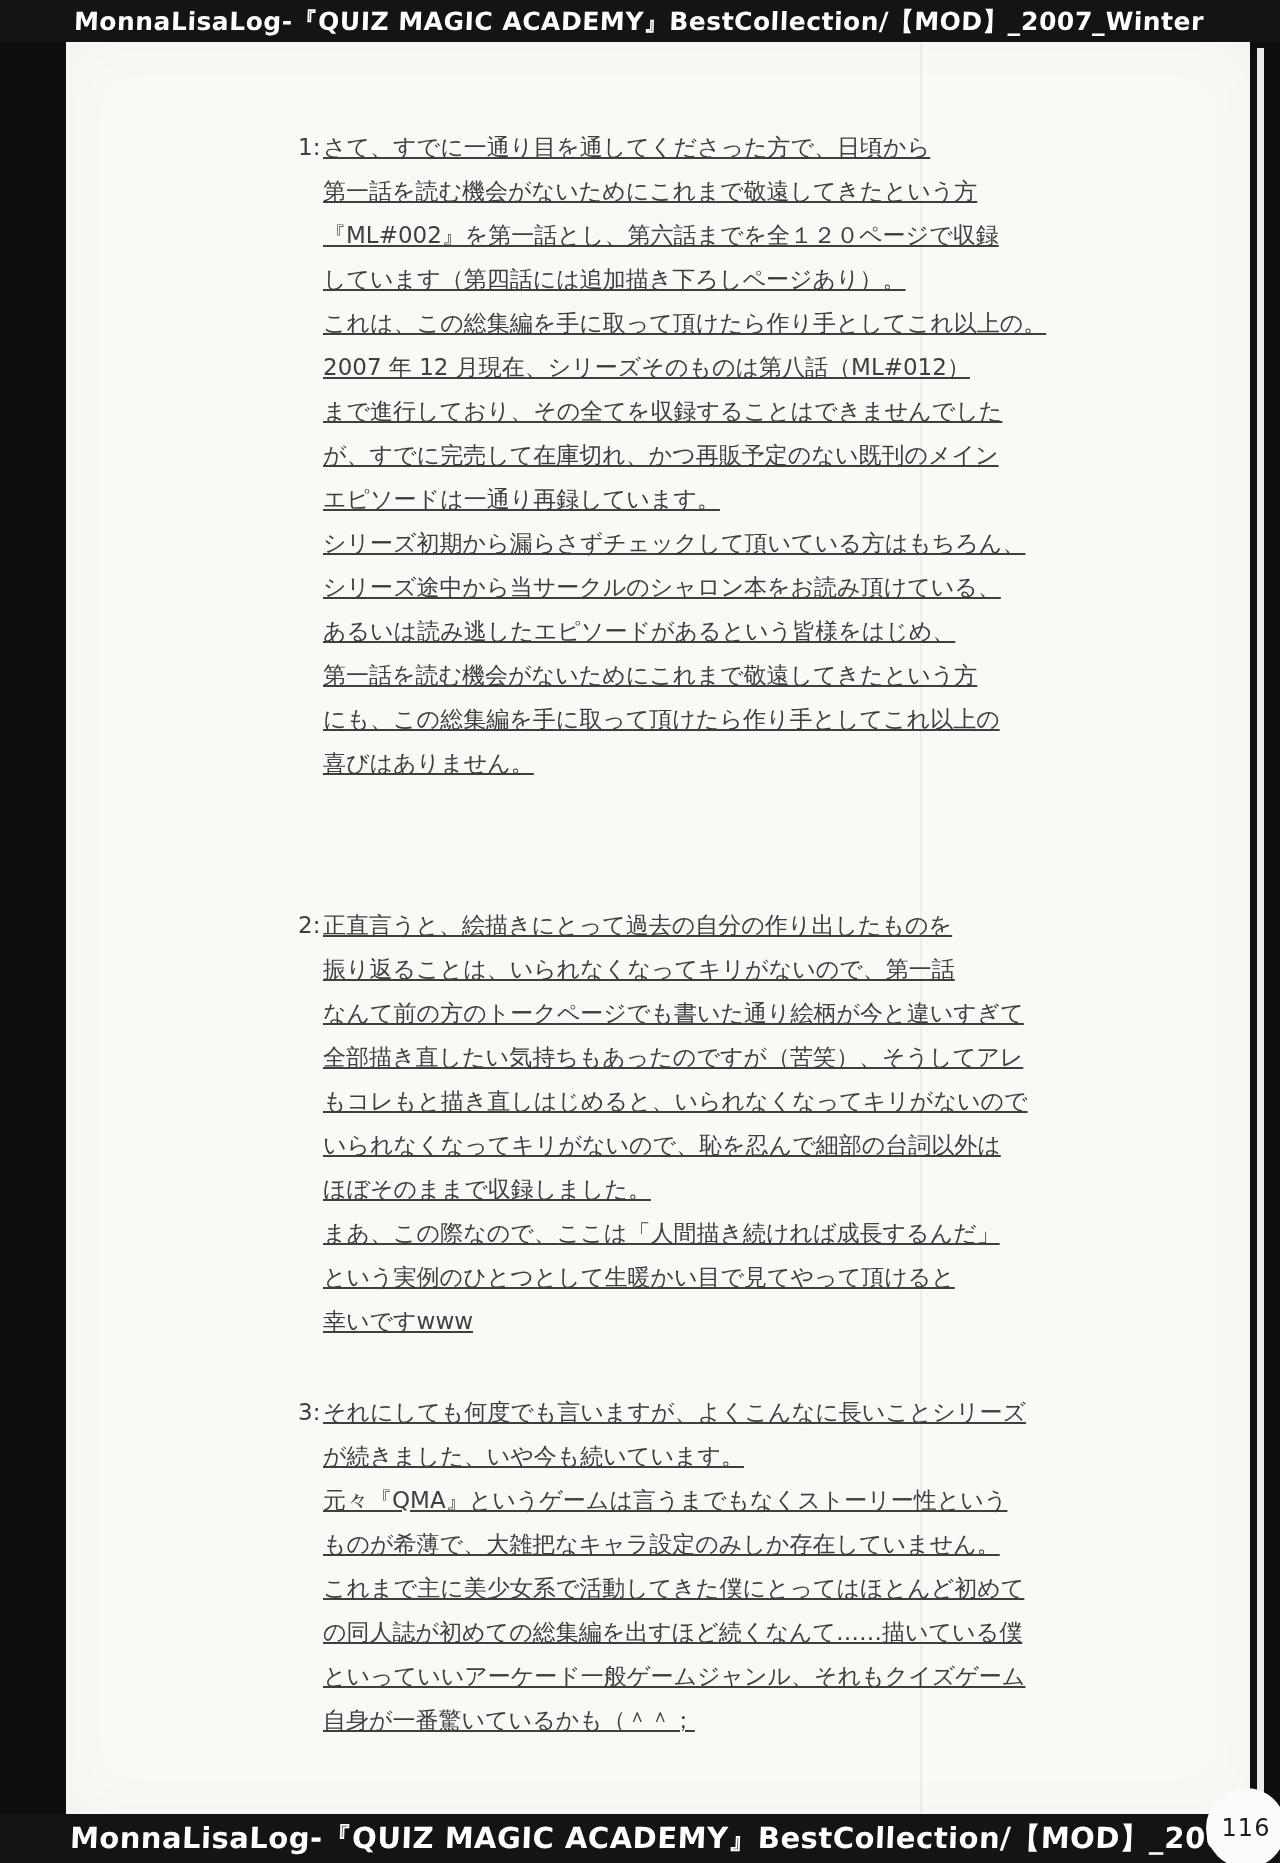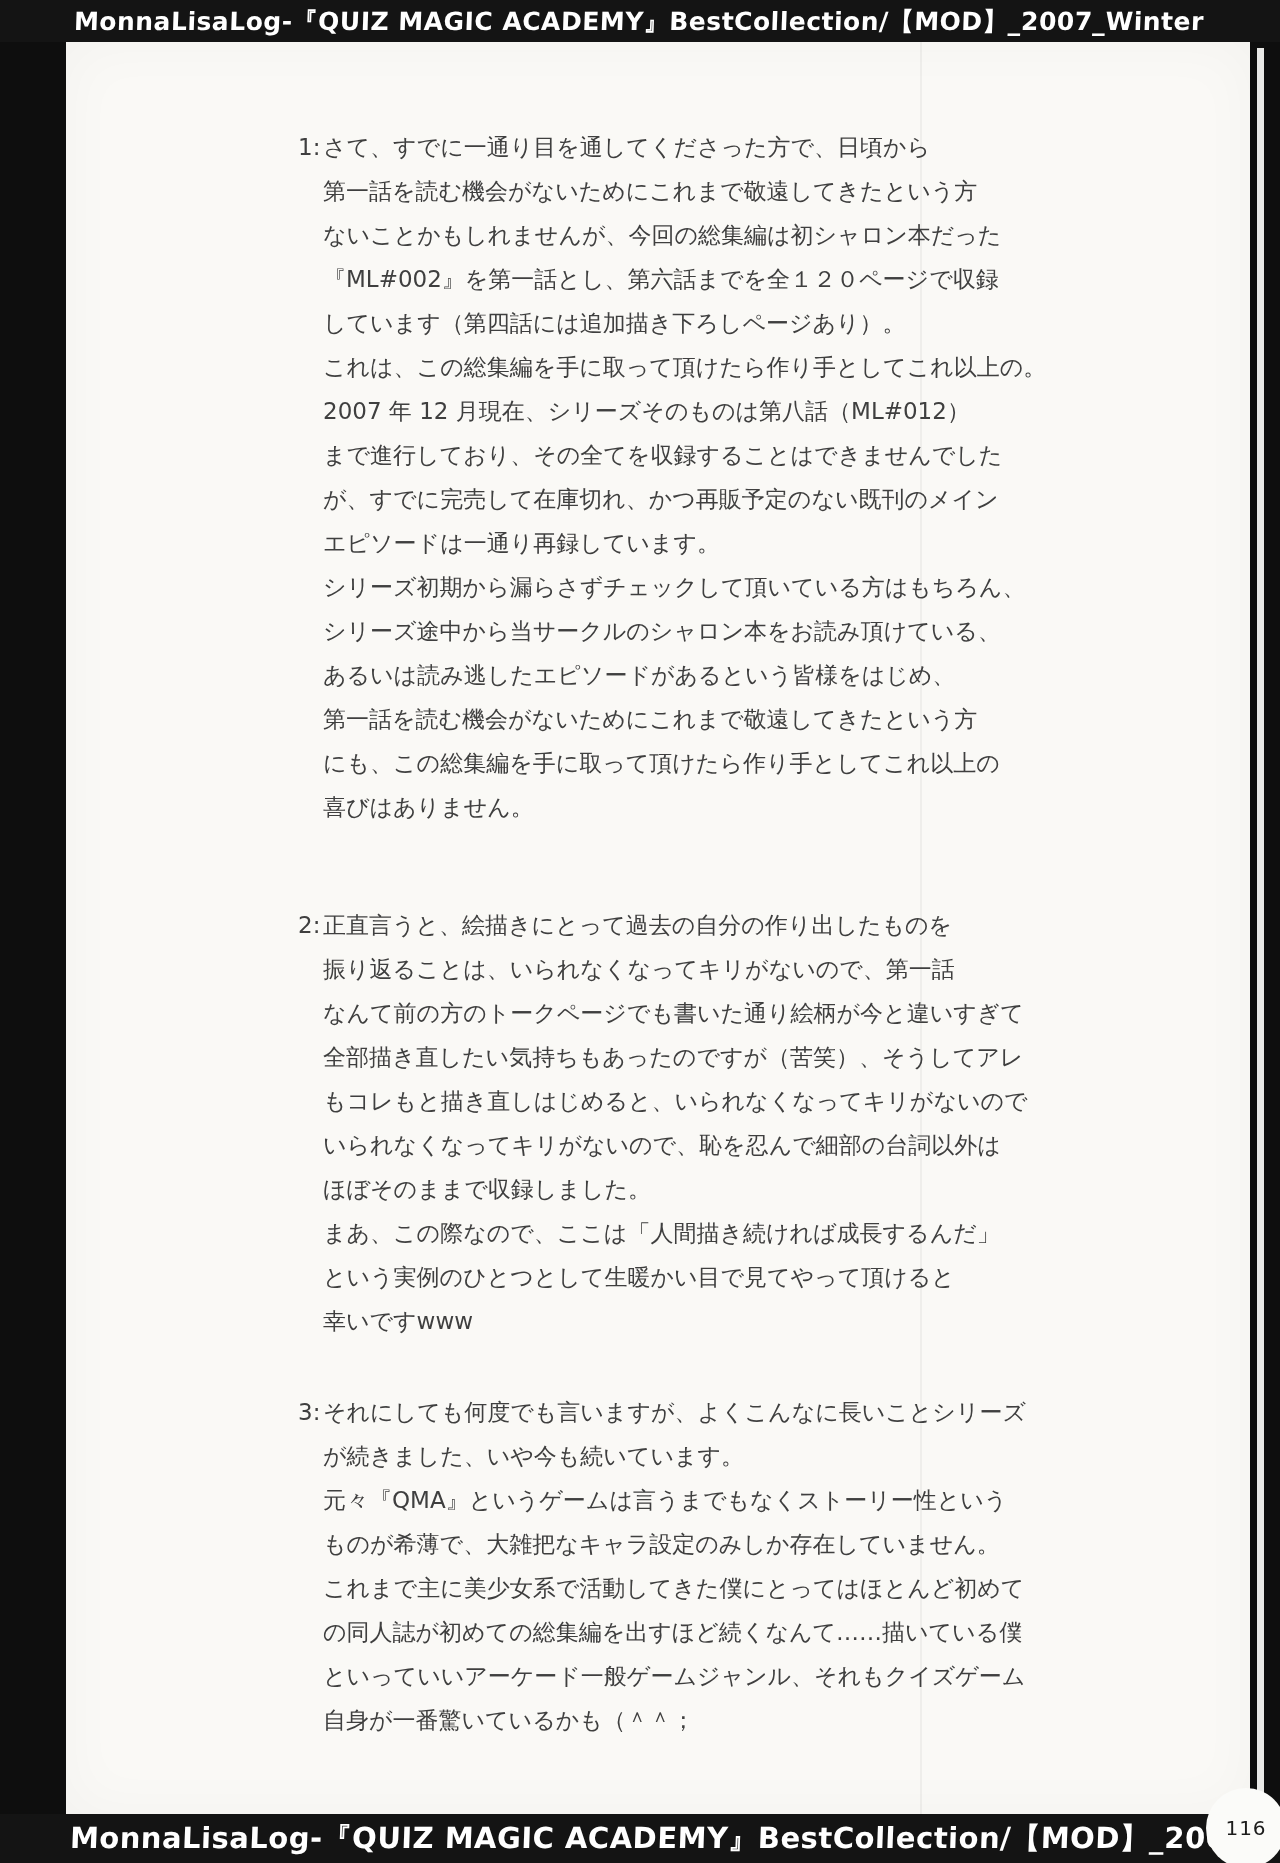--- a/index.html
+++ b/index.html
@@ -37,52 +37,51 @@
   .edge-sliver {
     position:absolute; left:1257px; top:48px; width:7px; height:1762px;
     background:#e9e9e7;
   }
 
   
   .section {
     position:absolute; left:298px; color:#3f3f3f;
     font-size:23px; line-height:44px; white-space:nowrap;
   }
-  .section .line { padding-left:25px; height:44px; }
+  .section .line { padding-left:25px; height:44px;text-decoration:underline; }
   .sec-num { position:absolute; left:0; top:0; line-height:44px; }
   .sec-1 { top:125px; }
   .sec-2 { top:903px; }
   .sec-3 { top:1390px; }
 
   
   .page-badge {
     position:absolute; left:1206px; top:1788px; width:80px; height:80px;
     border-radius:50%; background:#fbfbf9; z-index:5;
     display:flex; align-items:center; justify-content:center;
   }
-  .page-badge span { color:#1c1c1c; font-size:20px; letter-spacing:1px; }
+  .page-badge span { color:#1c1c1c; font-size:24px; letter-spacing:1px; }
 </style>
 </head>
 <body>
 
 <div class="canvas">
 
   <div class="bar top">
     <span class="bar-title">MonnaLisaLog-『QUIZ MAGIC ACADEMY』BestCollection/【MOD】_2007_Winter</span>
   </div>
 
   <div class="page">
     <div class="seam"></div>
   </div>
 
   <div class="section sec-1">
       <span class="sec-num">1:</span>
       <div class="line">さて、すでに一通り目を通してくださった方で、日頃から</div>
       <div class="line">第一話を読む機会がないためにこれまで敬遠してきたという方</div>
-      <div class="line">ないことかもしれませんが、今回の総集編は初シャロン本だった</div>
       <div class="line">『ML#002』を第一話とし、第六話までを全１２０ページで収録</div>
       <div class="line">しています（第四話には追加描き下ろしページあり）。</div>
       <div class="line">これは、この総集編を手に取って頂けたら作り手としてこれ以上の。</div>
       <div class="line">2007 年 12 月現在、シリーズそのものは第八話（ML#012）</div>
       <div class="line">まで進行しており、その全てを収録することはできませんでした</div>
       <div class="line">が、すでに完売して在庫切れ、かつ再販予定のない既刊のメイン</div>
       <div class="line">エピソードは一通り再録しています。</div>
       <div class="line">シリーズ初期から漏らさずチェックして頂いている方はもちろん、</div>
       <div class="line">シリーズ途中から当サークルのシャロン本をお読み頂けている、</div>
       <div class="line">あるいは読み逃したエピソードがあるという皆様をはじめ、</div>

